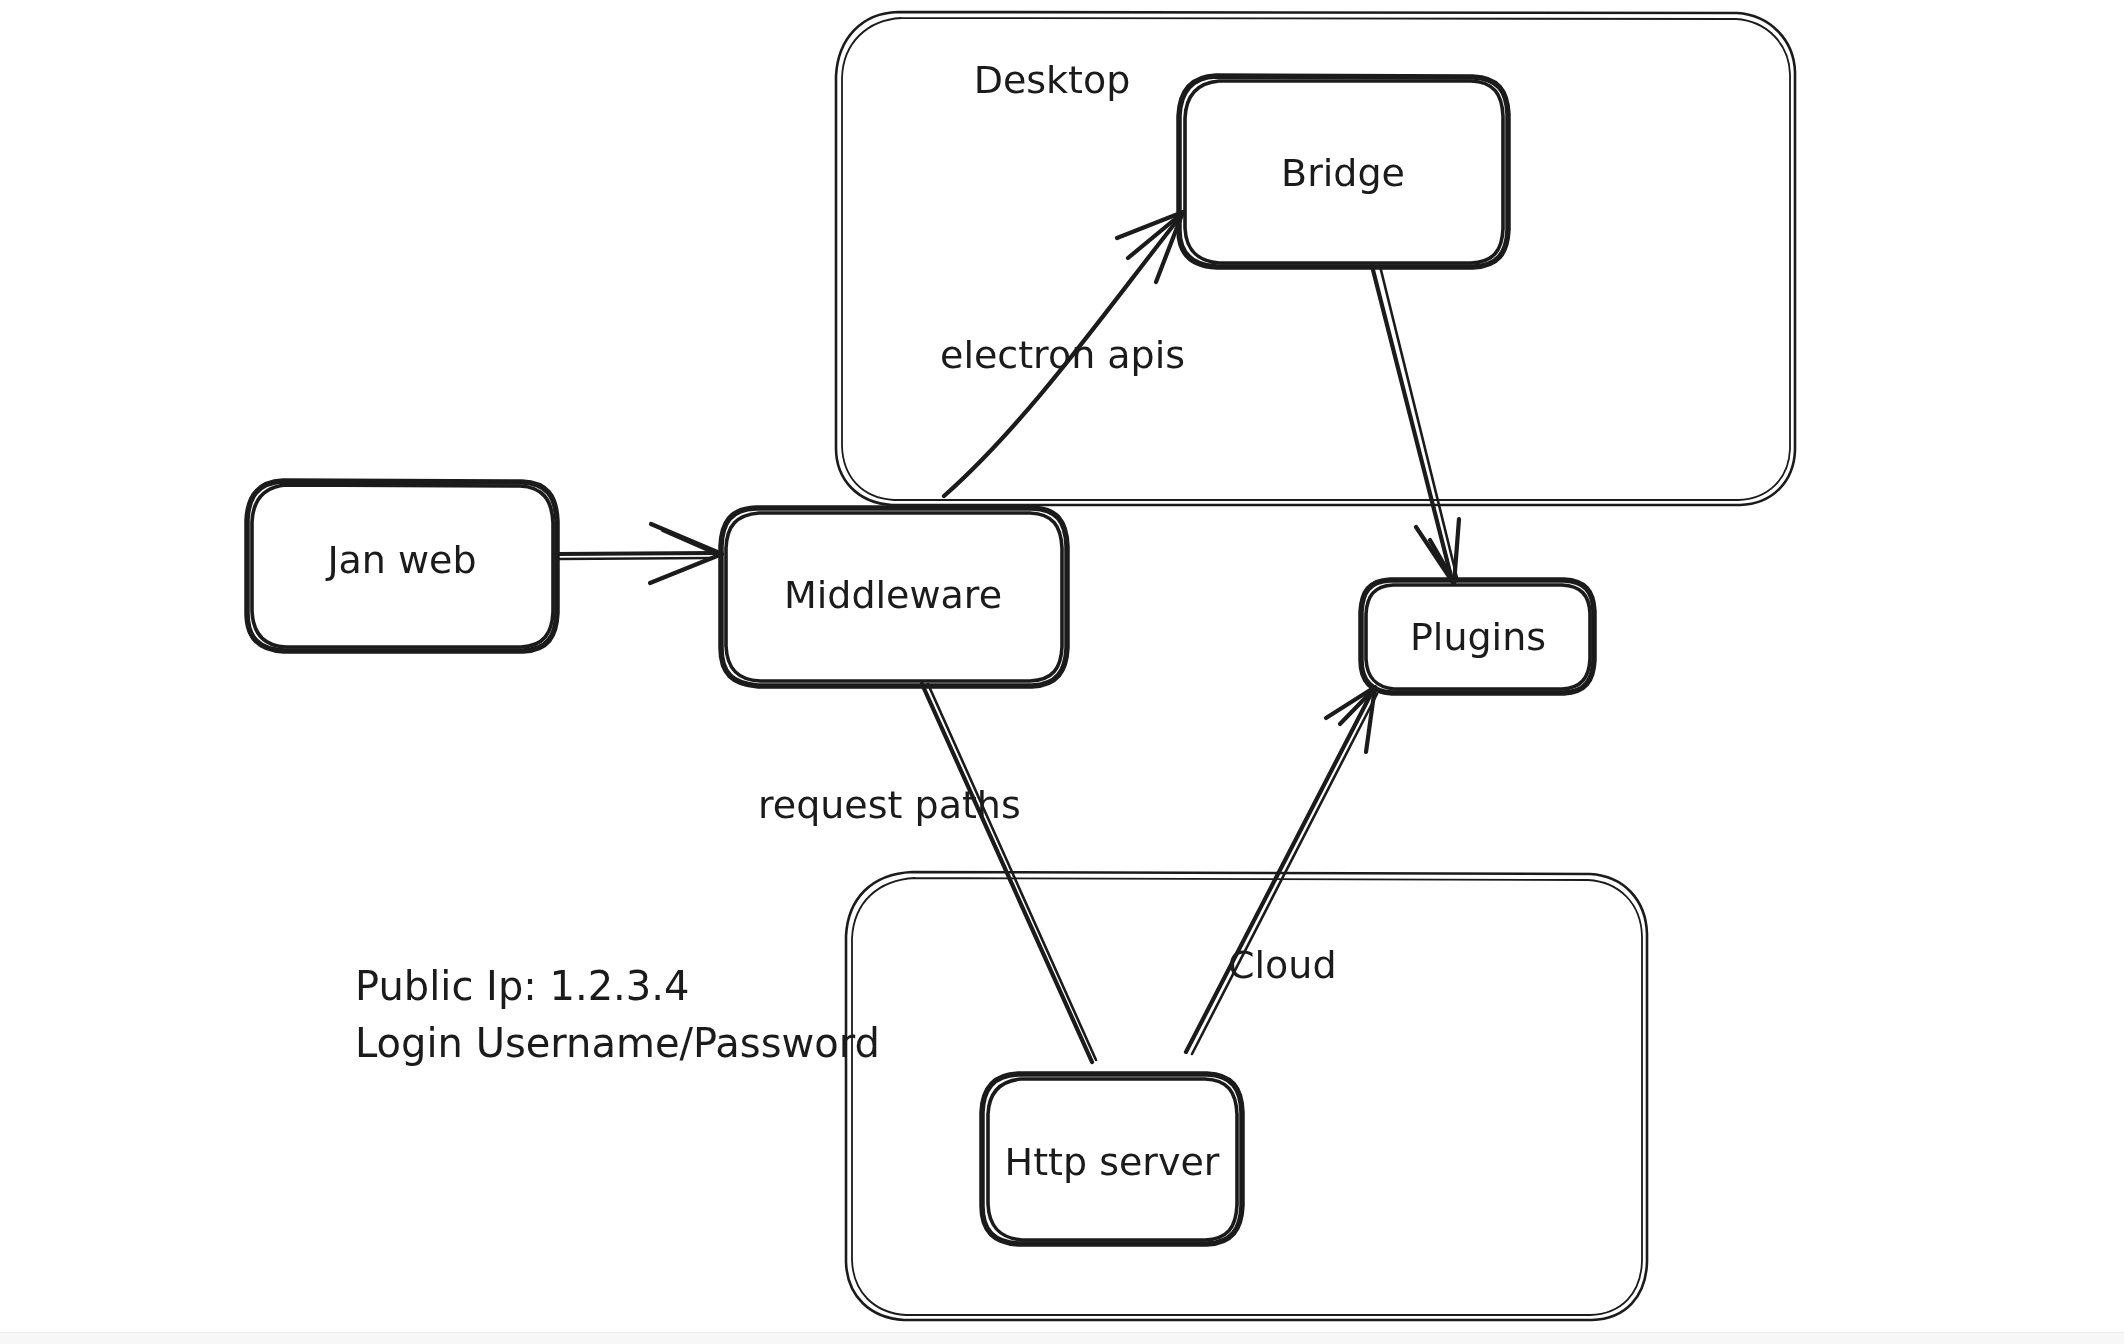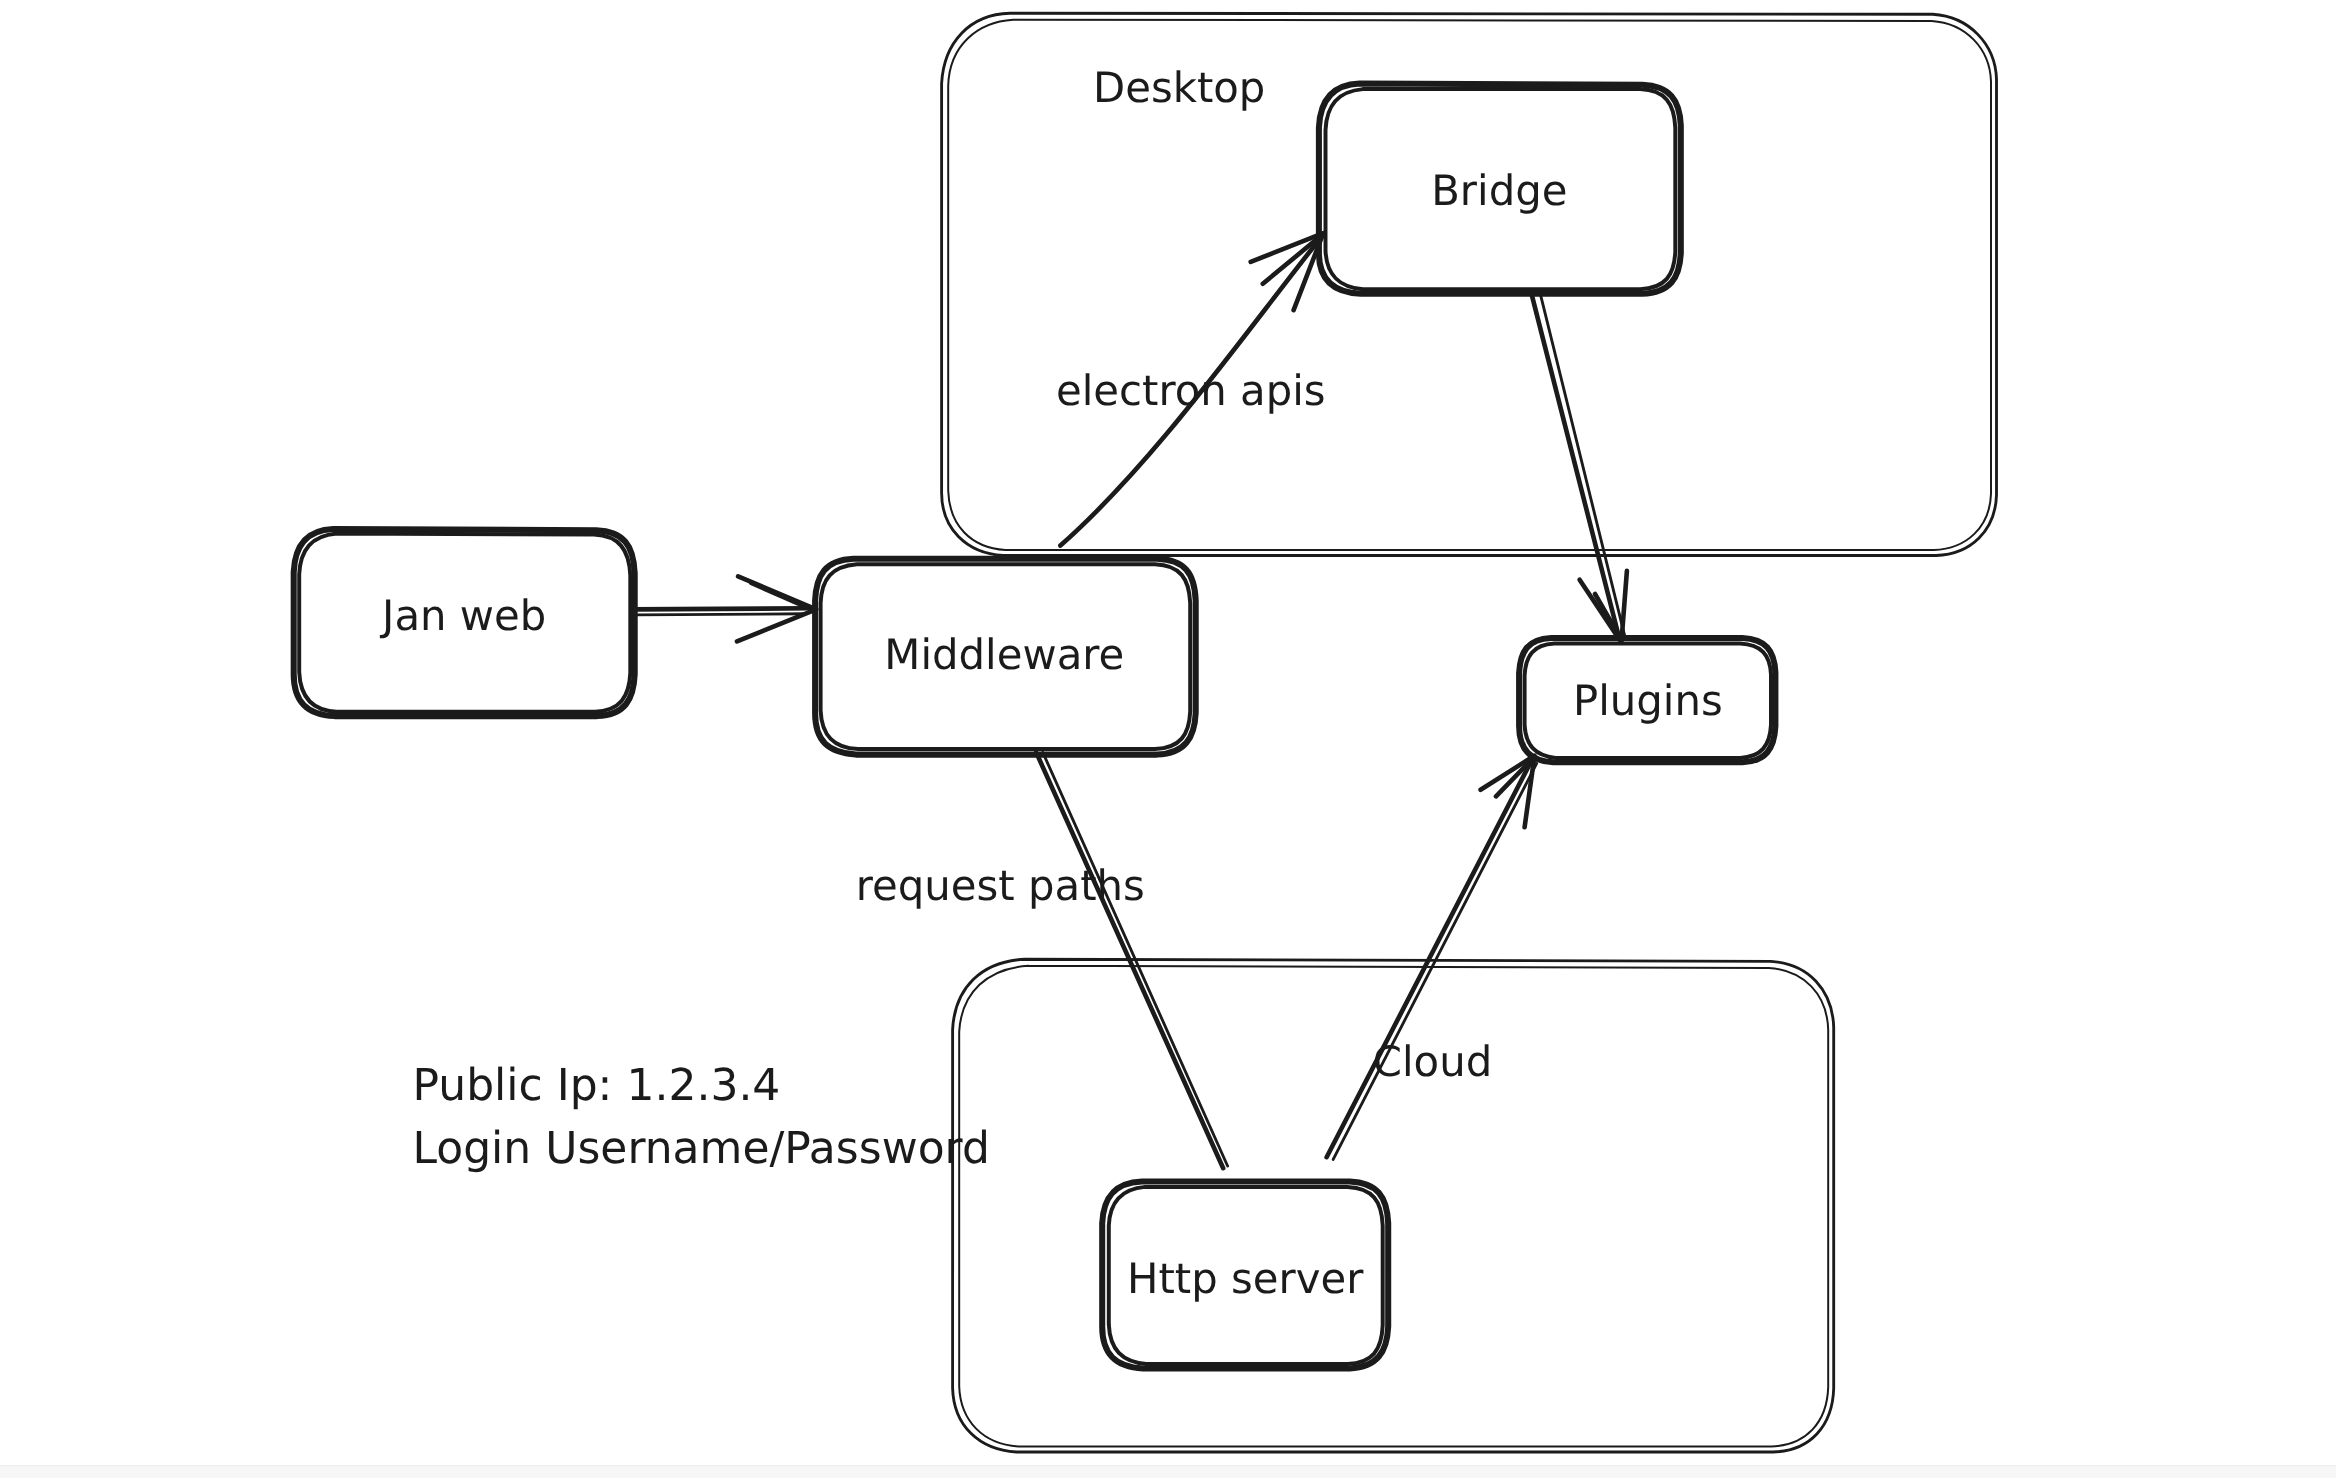--- a/index.html
+++ b/index.html
@@ -18,21 +18,20 @@
     background: #ffffff;
     overflow: hidden;
   }
   #board {
     position: absolute;
     left: 0;
     top: 0;
     width: 1726px;
     height: 1332px;
     background: #ffffff;
-    margin-left: 20px;
   }
   #bottom-strip {
     position: absolute;
     left: 0;
     top: 1332px;
     width: 2124px;
     height: 12px;
     background: #f7f7f7;
     border-top: 1px solid #ededed;
   }

